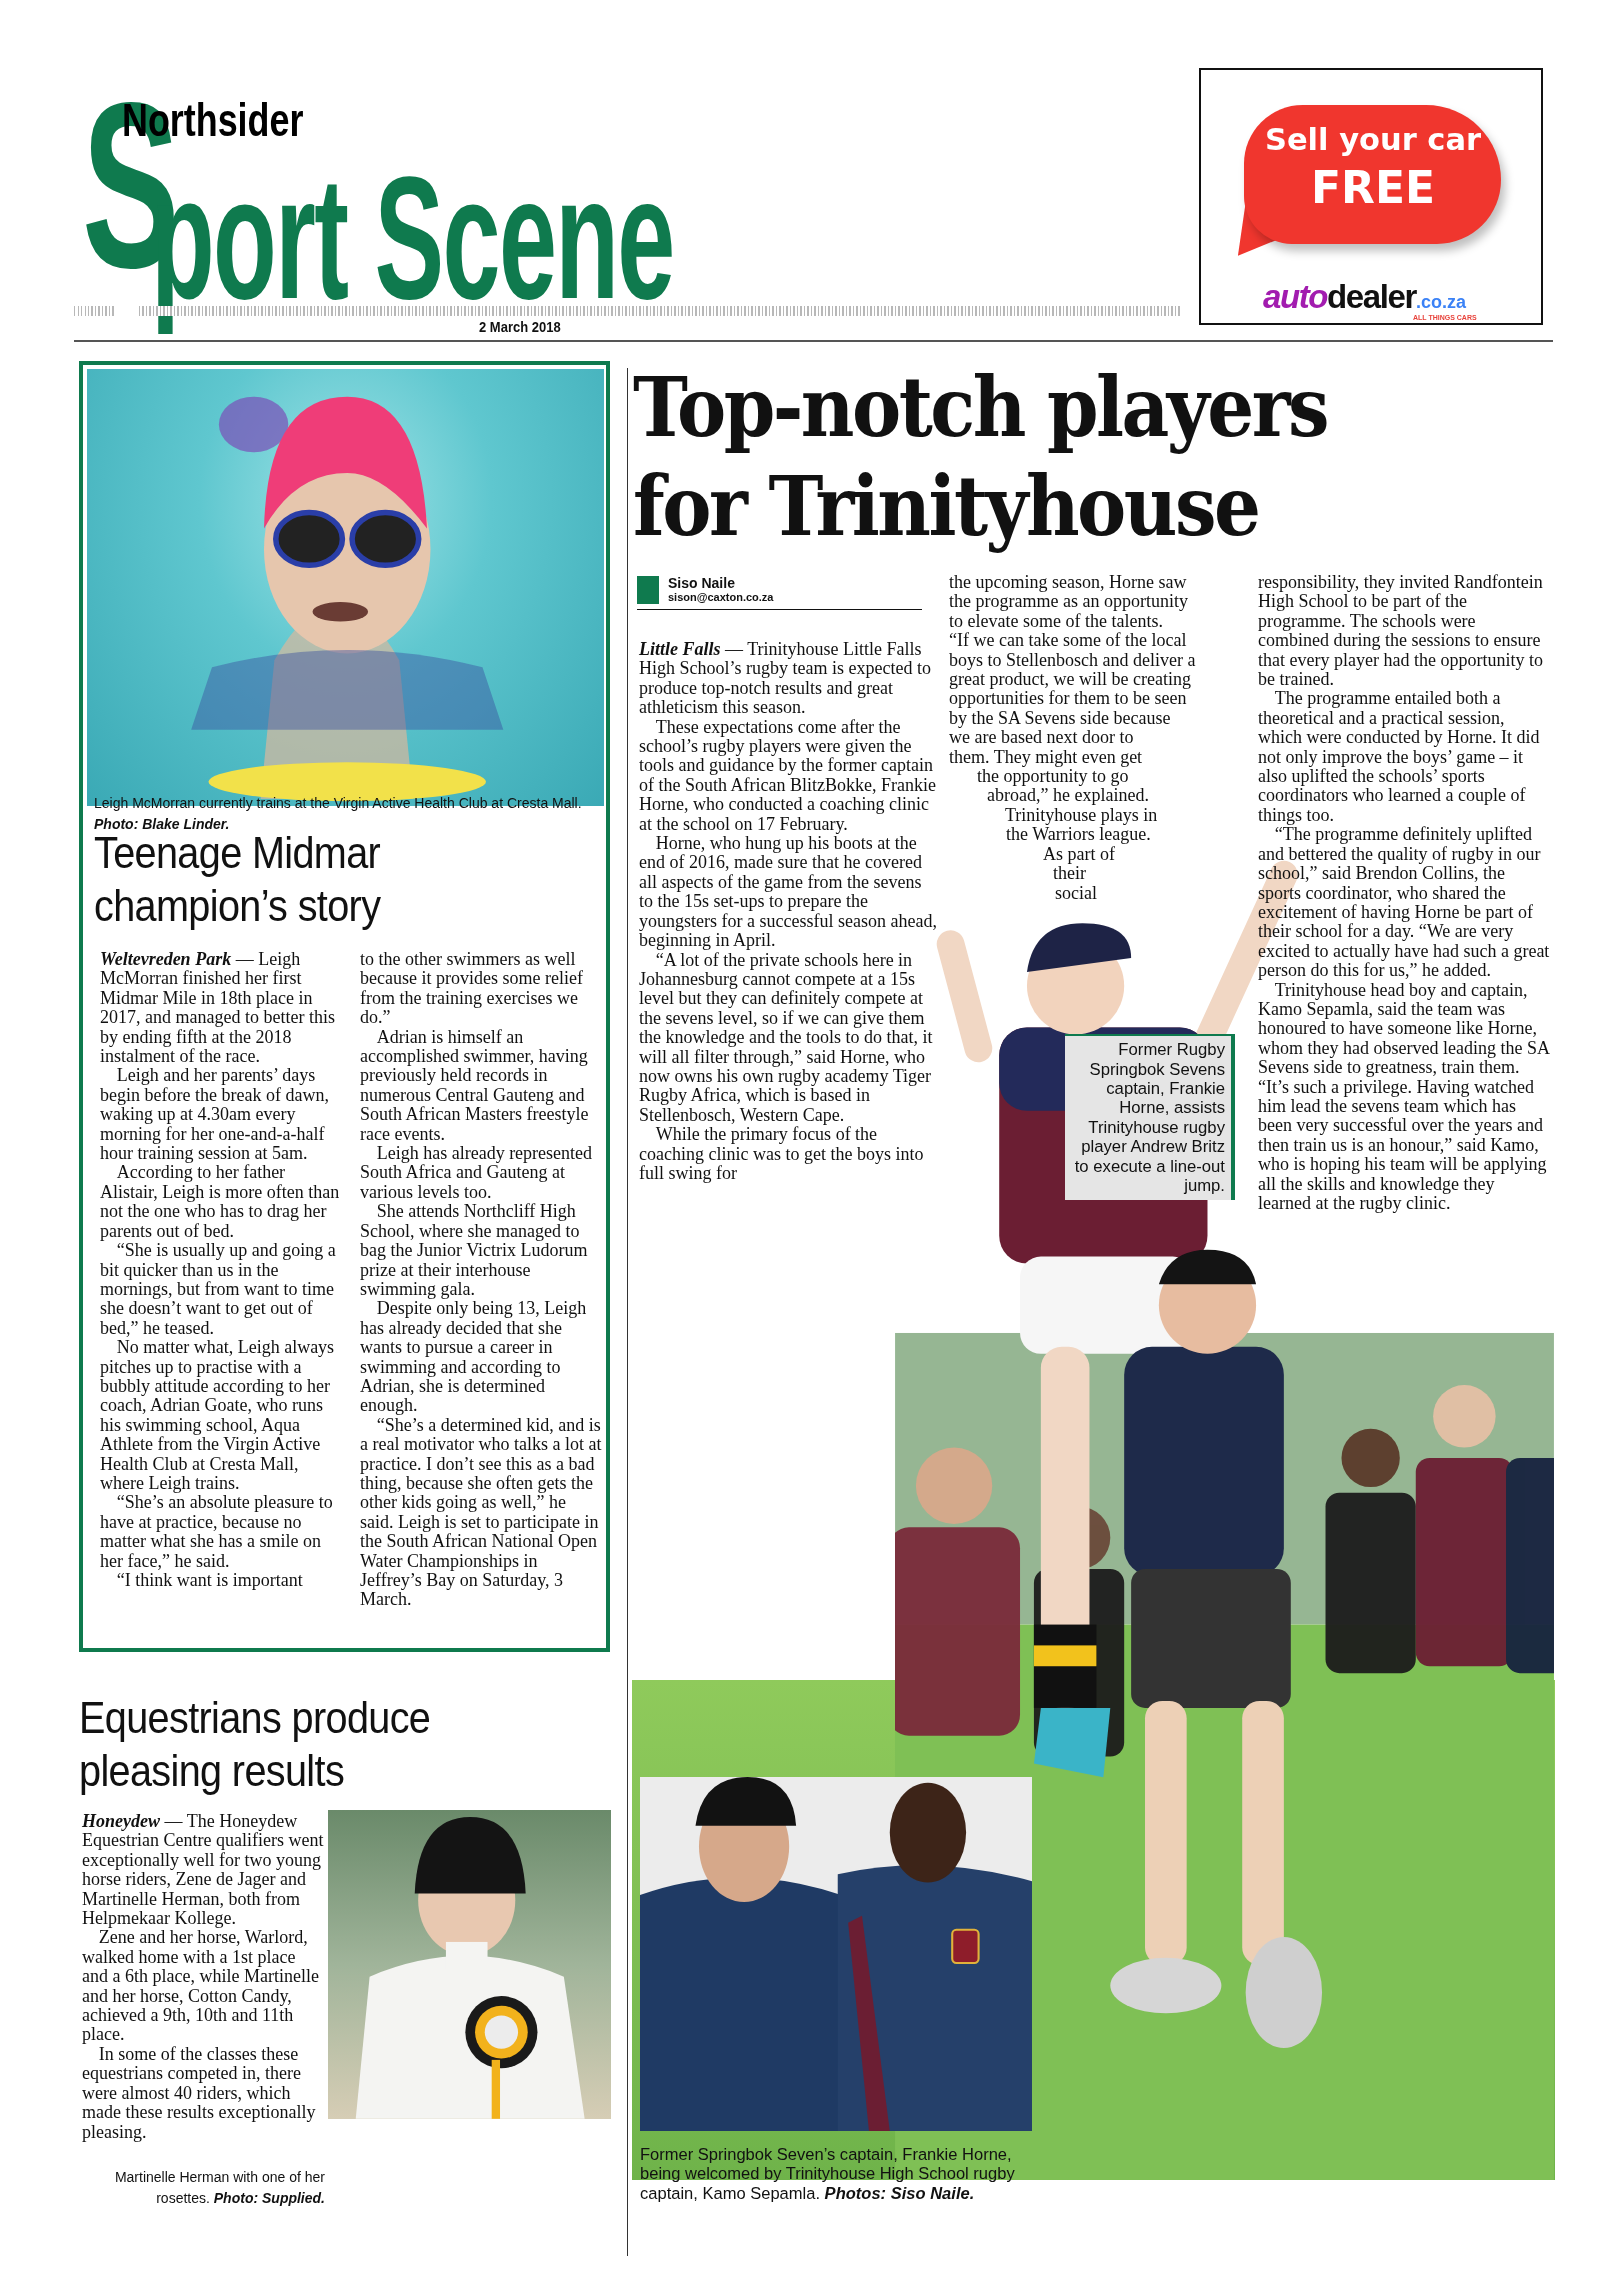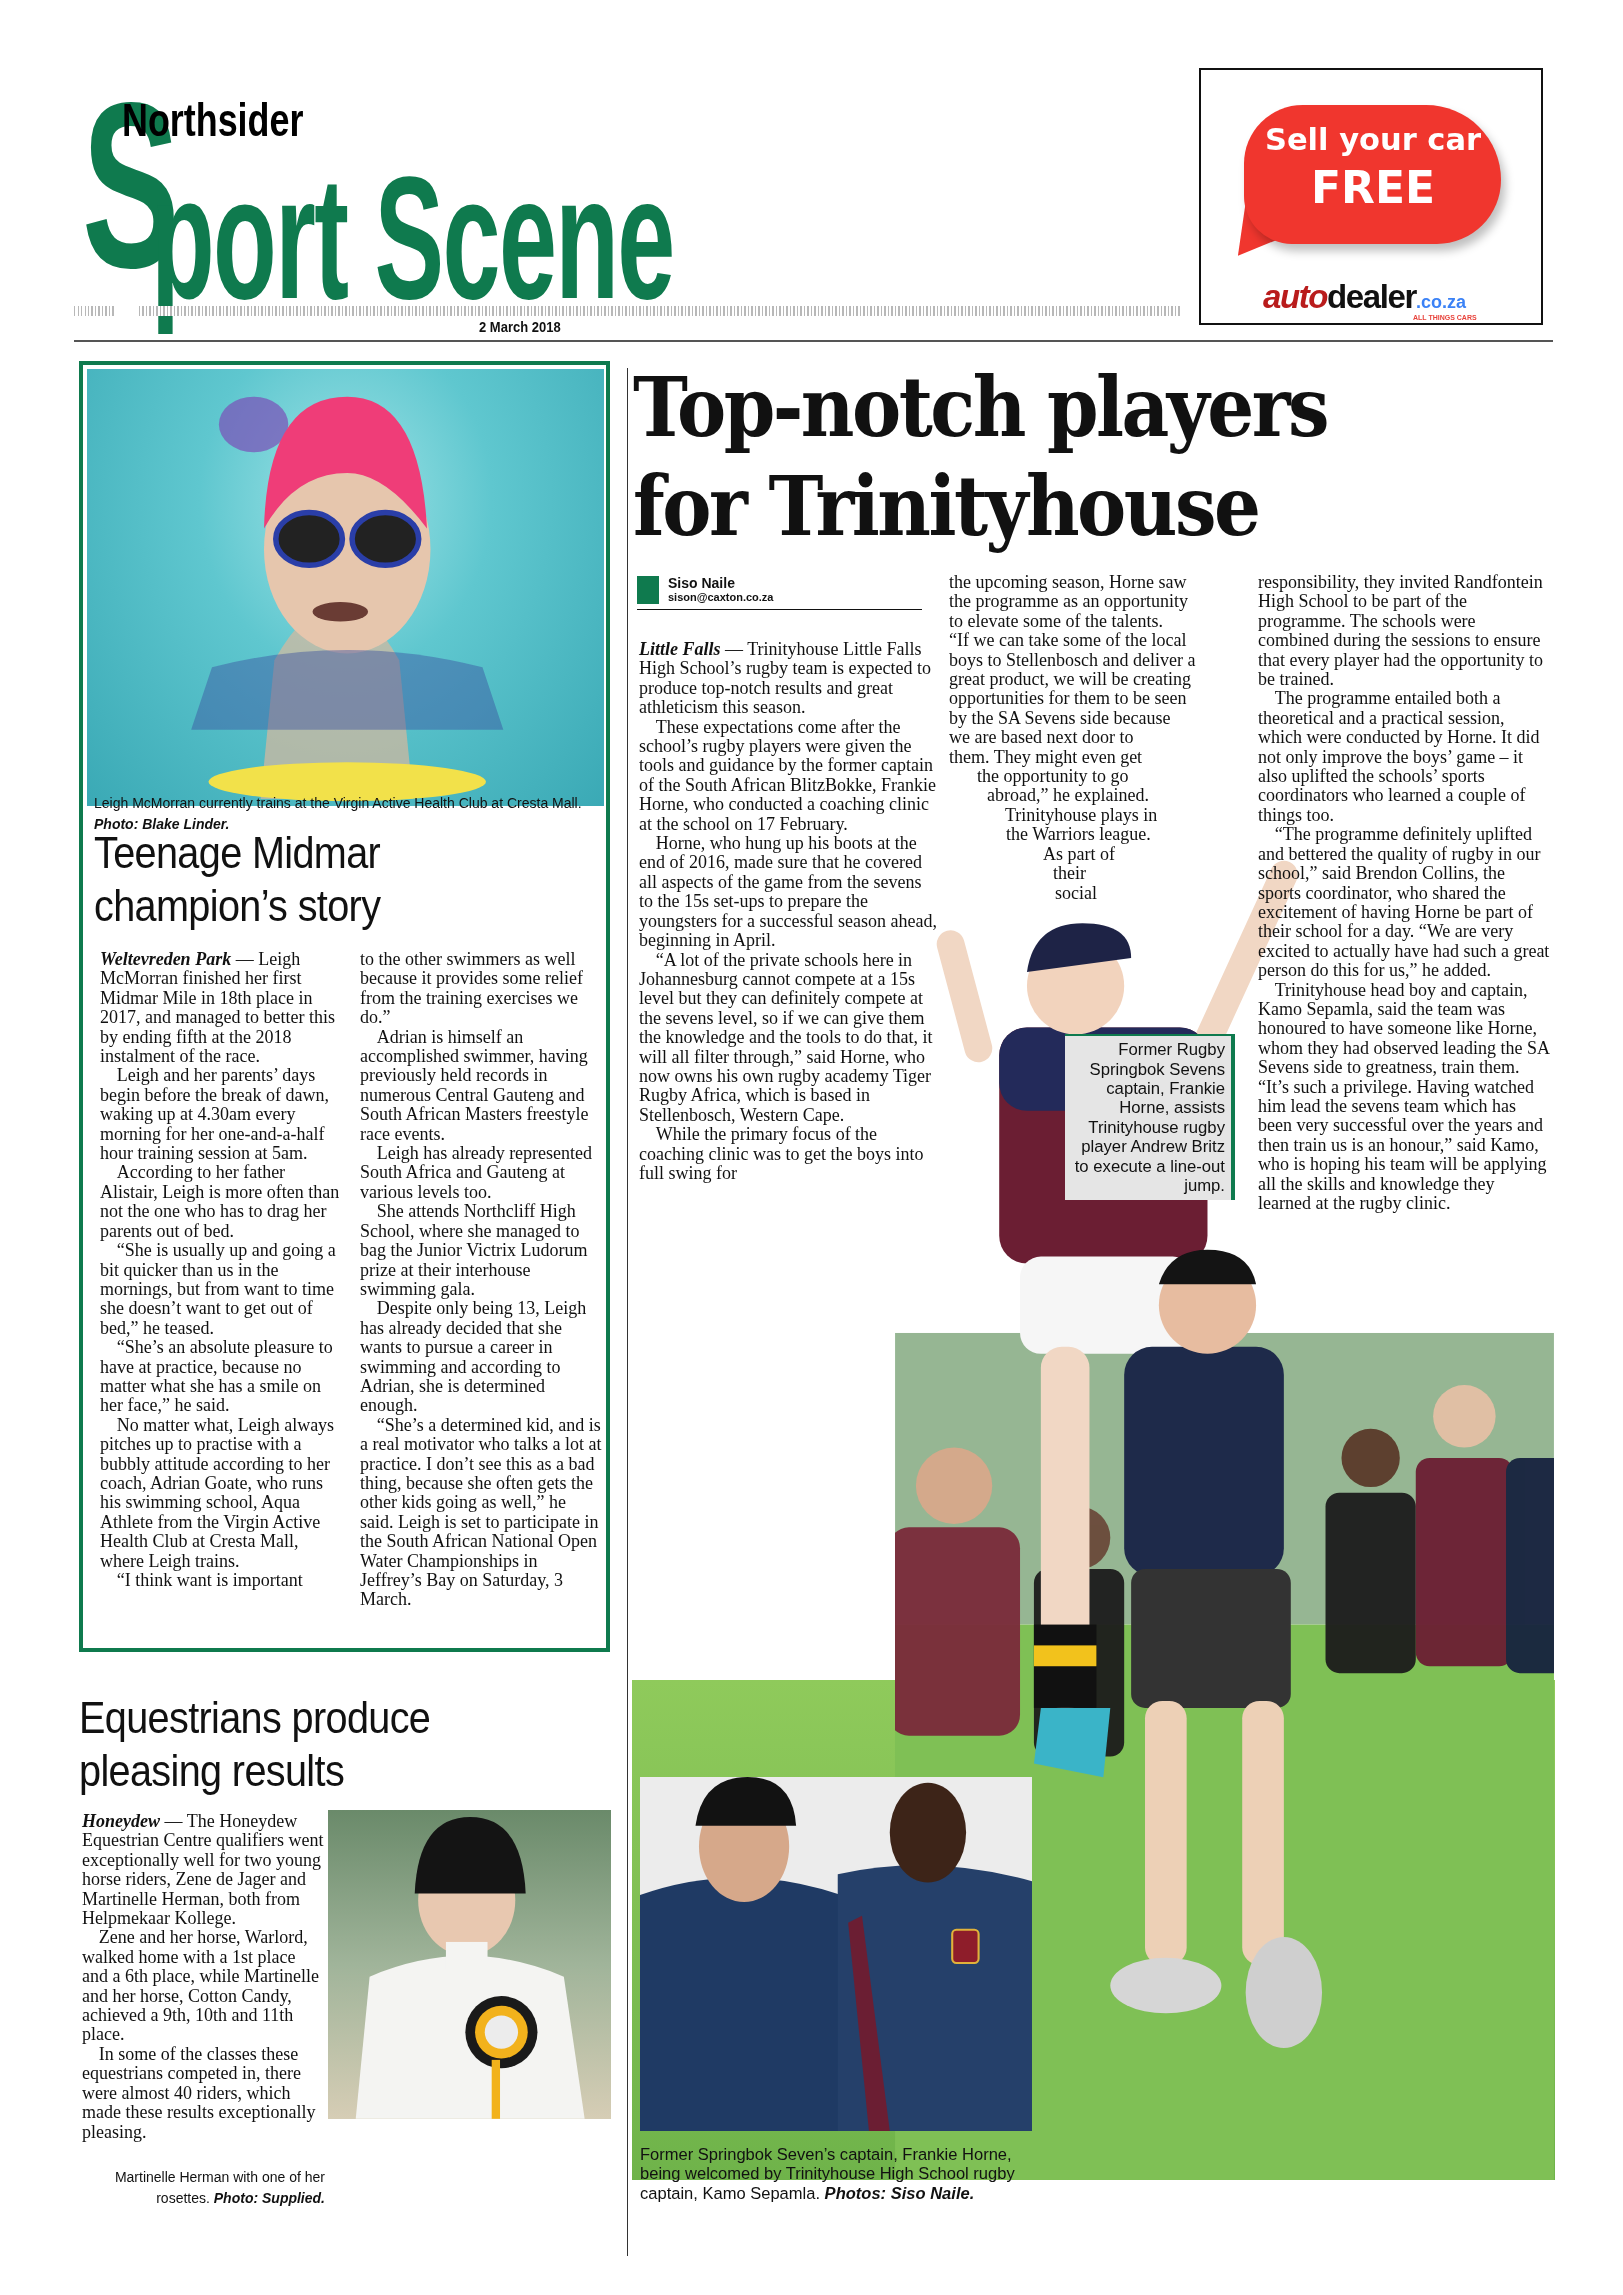--- a/index.html
+++ b/index.html
@@ -12,21 +12,21 @@
   .mast-hatch{top:306px;height:9.7px;background:repeating-linear-gradient(90deg,#b8b8b8 0 1.4px,#fff 1.4px 3.5px);}
   .mast-date{left:479px;top:318px;font-family:"Liberation Sans",sans-serif;font-weight:bold;font-size:15.3px;transform:scaleX(0.85);transform-origin:left top;}
   .mast-rule{left:74px;top:340px;width:1479px;height:2.1px;background:#555;}
   
   .ad{left:1199px;top:68px;width:344px;height:257px;border:2.1px solid #111;box-sizing:border-box;background:#fff;}
   .ad-bubble{left:43px;top:35px;width:257px;height:139px;background:#f0362e;border-radius:76px 97px 83px 62px;box-shadow:4.2px 7px 9.7px rgba(0,0,0,.25);}
   .ad-tail{left:24px;top:142px;width:0;height:0;border-left:28px solid transparent;border-right:28px solid transparent;border-top:49px solid #f0362e;transform:rotate(38deg);}
   .ad-line1{left:0;top:52px;width:344px;text-align:center;font-family:"DejaVu Sans",sans-serif;font-weight:bold;font-size:30.5px;color:#fff;}
   .ad-line2{left:0;top:92px;width:344px;text-align:center;font-family:"DejaVu Sans",sans-serif;font-weight:bold;font-size:44px;color:#fff;}
   .ad-brand{left:62px;top:208px;font-family:"Liberation Sans",sans-serif;font-weight:bold;font-size:33px;letter-spacing:-1.4px;}
-  .ad-brand .auto{color:#b91c1c;font-style:italic;}
+  .ad-brand .auto{color:#a21caf;font-style:italic;}
   .ad-brand .dealer{color:#111;}
   .ad-brand .coza{color:#3b82f6;font-size:18px;letter-spacing:0;}
   .ad-tag{left:212px;top:244px;font-family:"Liberation Sans",sans-serif;font-weight:bold;font-size:7px;color:#e8423a;}
   
   .frame{left:79px;top:361px;width:531px;height:1291px;border:4.9px solid #0f7a4e;box-sizing:border-box;}
   .photo{overflow:hidden;}
   .swim{left:87px;top:369px;width:517px;height:437px;background:radial-gradient(ellipse at 50% 30%,#9fe3e6 0%,#5fc7cf 40%,#3aa9b5 100%);}
   .cap-sans{font-family:"Liberation Sans",sans-serif;}
   .caption{font-size:14px;line-height:21px;}
   .caption b{font-style:italic;}
@@ -85,22 +85,22 @@
 <div class="abs caption cap-sans" style="left:94px;top:793px;width:507px;"><span>Leigh McMorran currently trains at the Virgin Active Health Club at Cresta Mall.</span> <b>Photo: Blake Linder.</b></div>
 <div class="abs head-sans" style="left:94px;top:826px;width:528px;">
   <div>Teenage Midmar</div>
   <div>champion’s story</div>
 </div>
 <div class="abs body" style="left:100px;top:950px;width:246px;">
   <p class="first"><span class="dateline">Weltevreden Park</span> <span>— Leigh McMorran finished her first Midmar Mile in 18th place in 2017, and managed to better this by ending fifth at the 2018 instalment of the race.</span></p>
   <p>Leigh and her parents’ days begin before the break of dawn, waking up at 4.30am every morning for her one-and-a-half hour training session at 5am.</p>
   <p>According to her father Alistair, Leigh is more often than not the one who has to drag her parents out of bed.</p>
   <p>“She is usually up and going a bit quicker than us in the mornings, but from want to time she doesn’t want to get out of bed,” he teased.</p>
+  <p>No matter what, Leigh always pitches up to practise with a bubbly attitude according to her coach, Adrian Goate, who runs his swimming school, Aqua Athlete from the Virgin Active Health Club at Cresta Mall, where Leigh trains.</p>
   <p>“She’s an absolute pleasure to have at practice, because no matter what she has a smile on her face,” he said.</p>
-  <p>No matter what, Leigh always pitches up to practise with a bubbly attitude according to her coach, Adrian Goate, who runs his swimming school, Aqua Athlete from the Virgin Active Health Club at Cresta Mall, where Leigh trains.</p>
   <p>“I think want is important</p>
 </div>
 <div class="abs body" style="left:360px;top:950px;width:243px;">
   <p class="first">to the other swimmers as well because it provides some relief from the training exercises we do.”</p>
   <p>Adrian is himself an accomplished swimmer, having previously held records in numerous Central Gauteng and South African Masters freestyle race events.</p>
   <p>Leigh has already represented South Africa and Gauteng at various levels too.</p>
   <p>She attends Northcliff High School, where she managed to bag the Junior Victrix Ludorum prize at their interhouse swimming gala.</p>
   <p>Despite only being 13, Leigh has already decided that she wants to pursue a career in swimming and according to Adrian, she is determined enough.</p>
   <p>“She’s a determined kid, and is a real motivator who talks a lot at practice. I don’t see this as a bad thing, because she often gets the other kids going as well,” he said. Leigh is set to participate in the South African National Open Water Championships in Jeffrey’s Bay on Saturday, 3 March.</p>
 </div>

